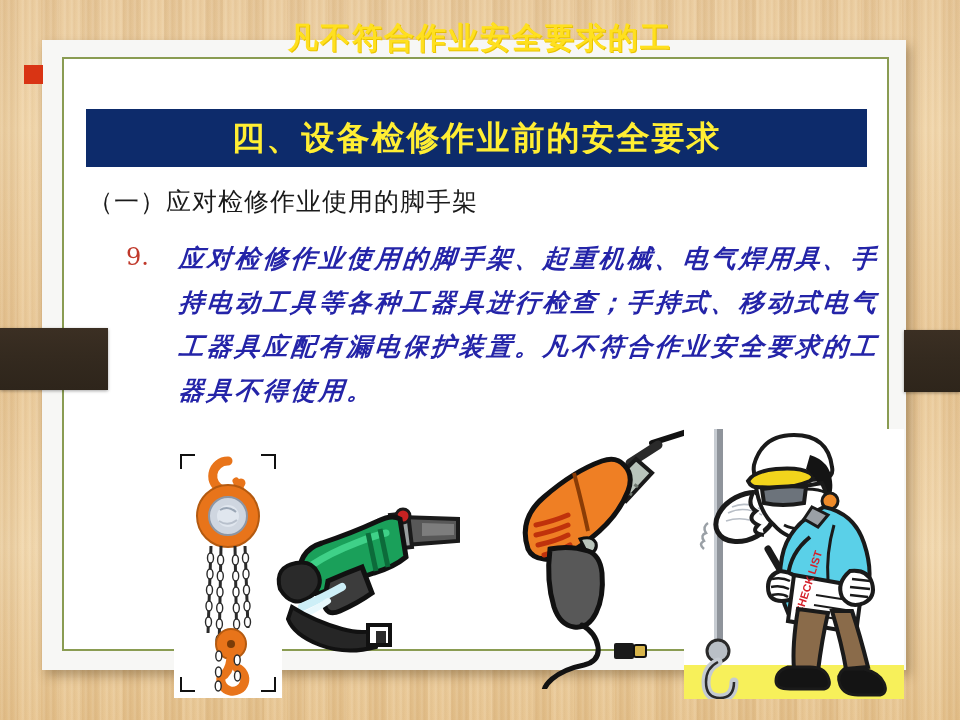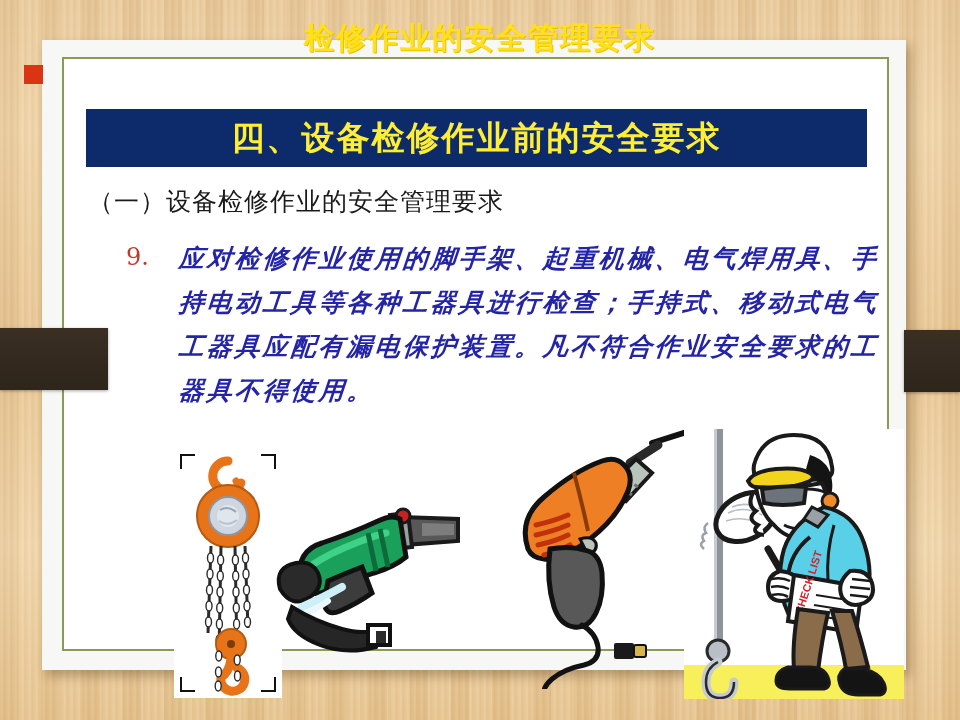--- a/index.html
+++ b/index.html
@@ -137,33 +137,33 @@
   
   #fig-green-grinder{ left:208px;top:70px;width:190px;height:170px; }
   #fig-orange-drill{  left:438px;top:10px;width:190px;height:260px; }
   #fig-inspector{     left:620px;top:10px;width:220px;height:270px;background:#fff; }
 </style>
 </head>
 <body>
 
 <div id="wood-bg"></div>
 
-<div id="watermark-title">检修作业的安全管理要求</div>
+<div id="watermark-title">凡不符合作业安全要求的工</div>
 
 <div id="slide-panel">
   <div id="slide-inner-border">
 
     <div id="subtitle-bullet"></div>
 
     <div id="title-bar">
       <span id="title-bar-text">四、设备检修作业前的安全要求</span>
     </div>
 
     <div id="subtitle-row">
-      <span id="subtitle-text">（一）设备检修作业的安全管理要求</span>
+      <span id="subtitle-text">（一）应对检修作业使用的脚手架</span>
     </div>
 
     <div id="body-block">
       <span id="body-number">9.</span>
       <div id="body-lines">
         <div class="body-line">应对检修作业使用的脚手架、起重机械、电气焊用具、手</div>
         <div class="body-line">持电动工具等各种工器具进行检查；手持式、移动式电气</div>
         <div class="body-line">工器具应配有漏电保护装置。凡不符合作业安全要求的工</div>
         <div class="body-line">器具不得使用。</div>
       </div>

